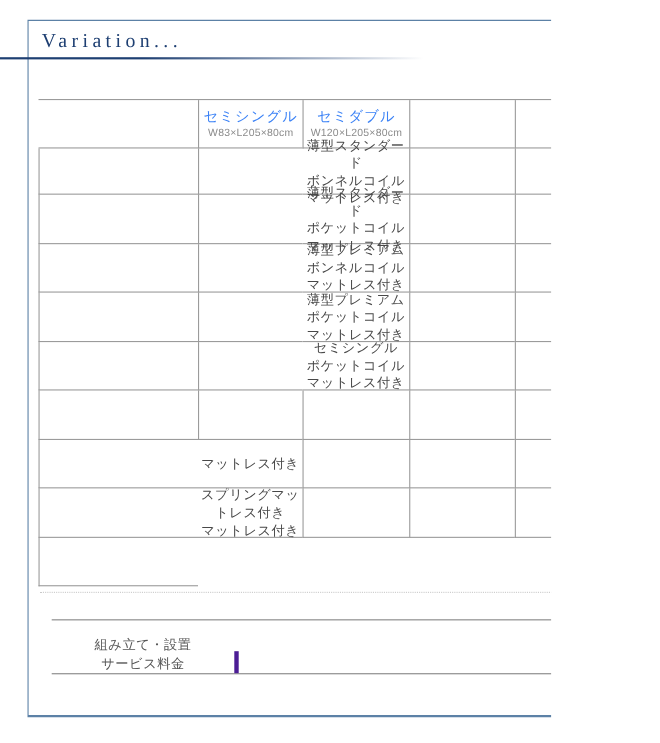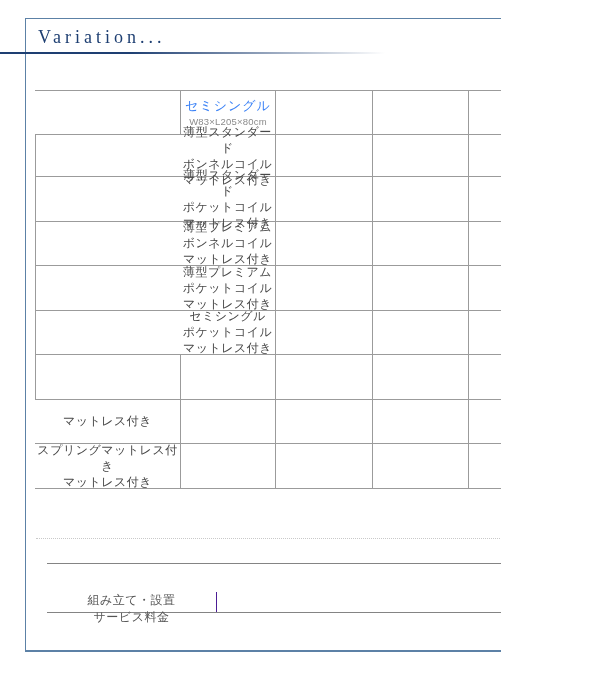--- a/index.html
+++ b/index.html
@@ -32,40 +32,44 @@
   .row-label { font-size:12px; color:#484848; line-height:16px; letter-spacing:0.5px; }
 
   
   .dotted-sep { position:absolute; left:36px; top:538px; width:536px; height:0;
                 border-top:1px dotted #c9c9c9; }
 
   
   .service-box { position:absolute; left:47px; top:563px; width:506px; height:50px;
                  border-top:1px solid #848484; border-bottom:1px solid #848484;
                  display:flex; }
-  .service-label-cell { width:170px; border-right:1px solid #4c1d95;
-                        display:flex; flex-direction:column; align-items:center; justify-content:flex-start;margin-top:28px; }
+  .service-label-cell { width:170px; border-right:4px solid #4c1d95;
+                        display:flex; flex-direction:column; align-items:center; justify-content:flex-end;margin-top:28px; }
   .service-label-cell span { font-size:12px; color:#555555; line-height:17px; letter-spacing:0.5px; }
   .service-value-cell { flex:1; }
 </style>
 </head>
 <body>
 
 <div class="canvas">
 
   <div class="frame"></div>
   <div class="title-rule"></div>
   <div class="page-title">Variation...</div>
 
   <div class="vtable">
 
     <div class="cell"></div>
     <div class="cell vline">
       <span class="col-name">セミシングル</span>
       <span class="col-size">W83×L205×80cm</span>
+    </div>
+    <div class="cell vline">
+      <span class="col-name">セミダブル</span>
+      <span class="col-size">W120×L205×80cm</span>
     </div>
 
     <div class="cell vline"></div>
     <div class="cell vline"></div>
     <div class="cell vline"></div>
     <div class="cell vline"></div>
 
     <div class="cell">
       <span class="row-label">薄型スタンダード</span>
       <span class="row-label">ボンネルコイルマットレス付き</span>

